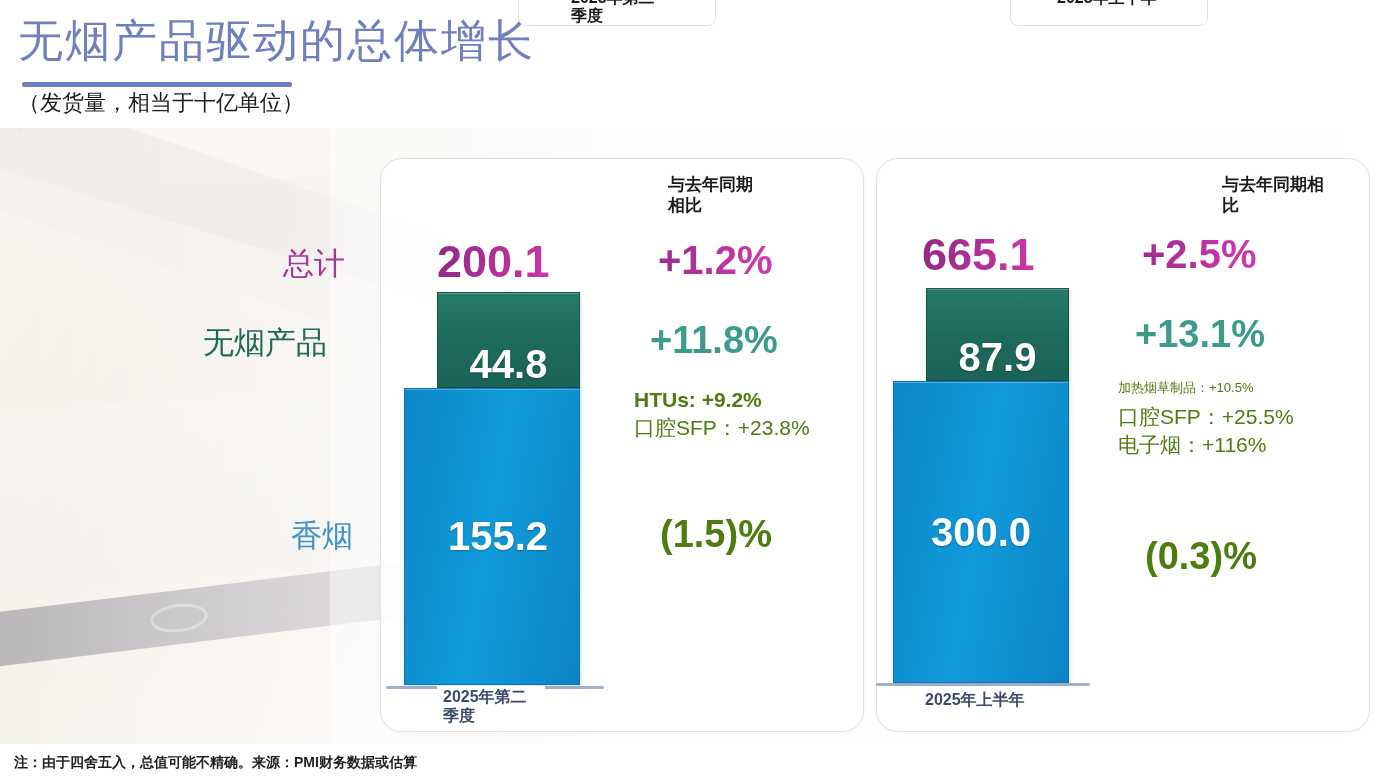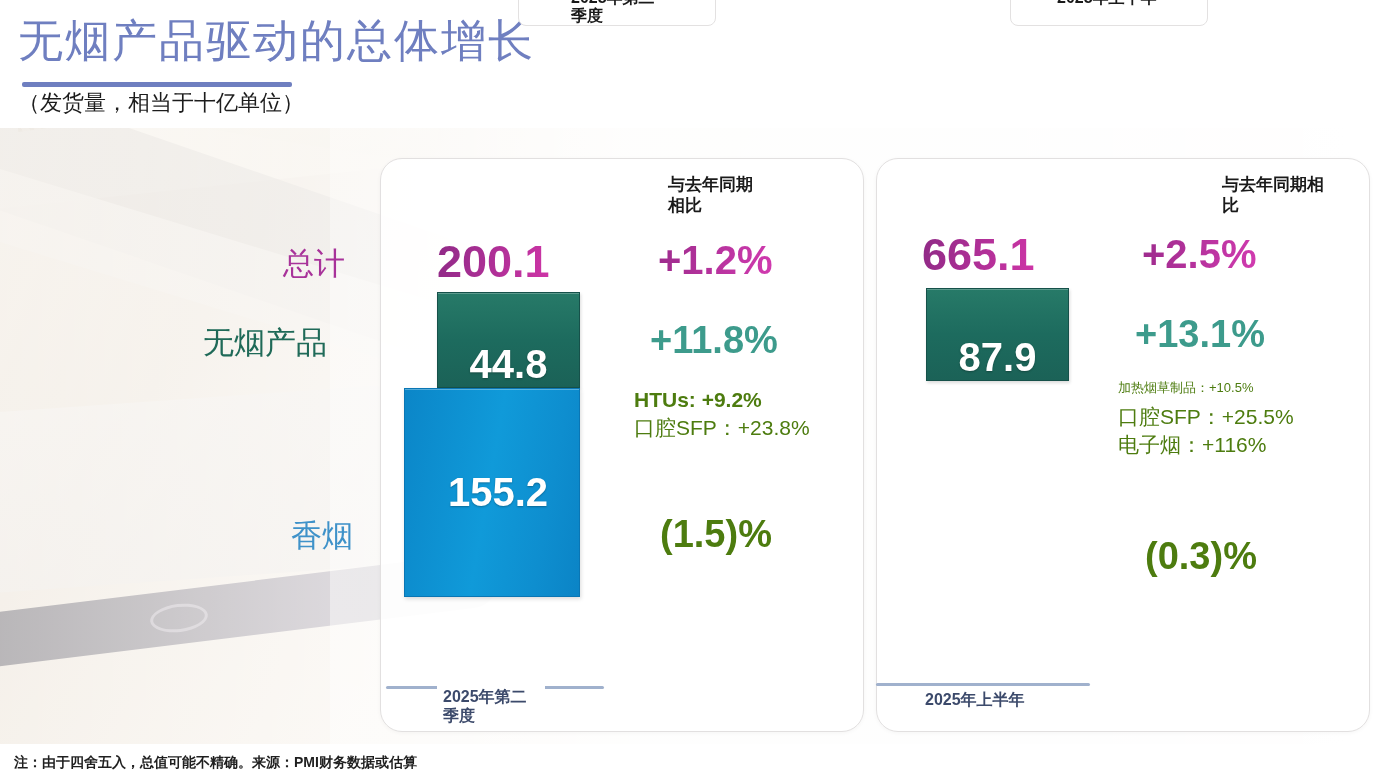--- a/index.html
+++ b/index.html
@@ -184,21 +184,21 @@
 
 <div class="breakdown" id="bd-q2">
   <span class="bd-row bd-bold">HTUs: +9.2%</span>
   <span class="bd-row">口腔SFP：+23.8%</span>
 </div>
 
 <div class="bar-wrap" id="bars-q2">
   <div class="bar-sf" style="height:96px;">
     <span class="bar-val">44.8</span>
   </div>
-  <div class="bar-cig" style="height:209px;padding-left:12px;">
+  <div class="bar-cig" style="height:297px;padding-left:12px;">
     <span class="bar-val">155.2</span>
   </div>
 </div>
 <div class="axis-line" id="axis-q2"></div>
 <div class="cat-box" id="cat-q2"></div>
 <div class="cat-label" id="cat-lbl-q2">2025年第二
 季度</div>
 
 <div class="panel" id="panel-h1"></div>
 <div class="tab" id="tab-h1">
@@ -215,18 +215,21 @@
 <div class="breakdown" id="bd-h1">
   <span class="bd-row bd-first bd-small">加热烟草制品：+10.5%</span>
   <span class="bd-row">口腔SFP：+25.5%</span>
   <span class="bd-row">电子烟：+116%</span>
 </div>
 
 <div class="bar-wrap" id="bars-h1">
   <div class="bar-sf" style="height:93px;">
     <span class="bar-val">87.9</span>
   </div>
+  <div class="bar-cig" style="height:302px;">
+    <span class="bar-val">300.0</span>
+  </div>
 </div>
 <div class="axis-line" id="axis-h1"></div>
 <div class="cat-box" id="cat-h1"></div>
 <div class="cat-label" id="cat-lbl-h1">2025年上半年</div>
 
 <div id="footer">注：由于四舍五入，总值可能不精确。来源：PMI财务数据或估算</div>
 
 </body></html>

